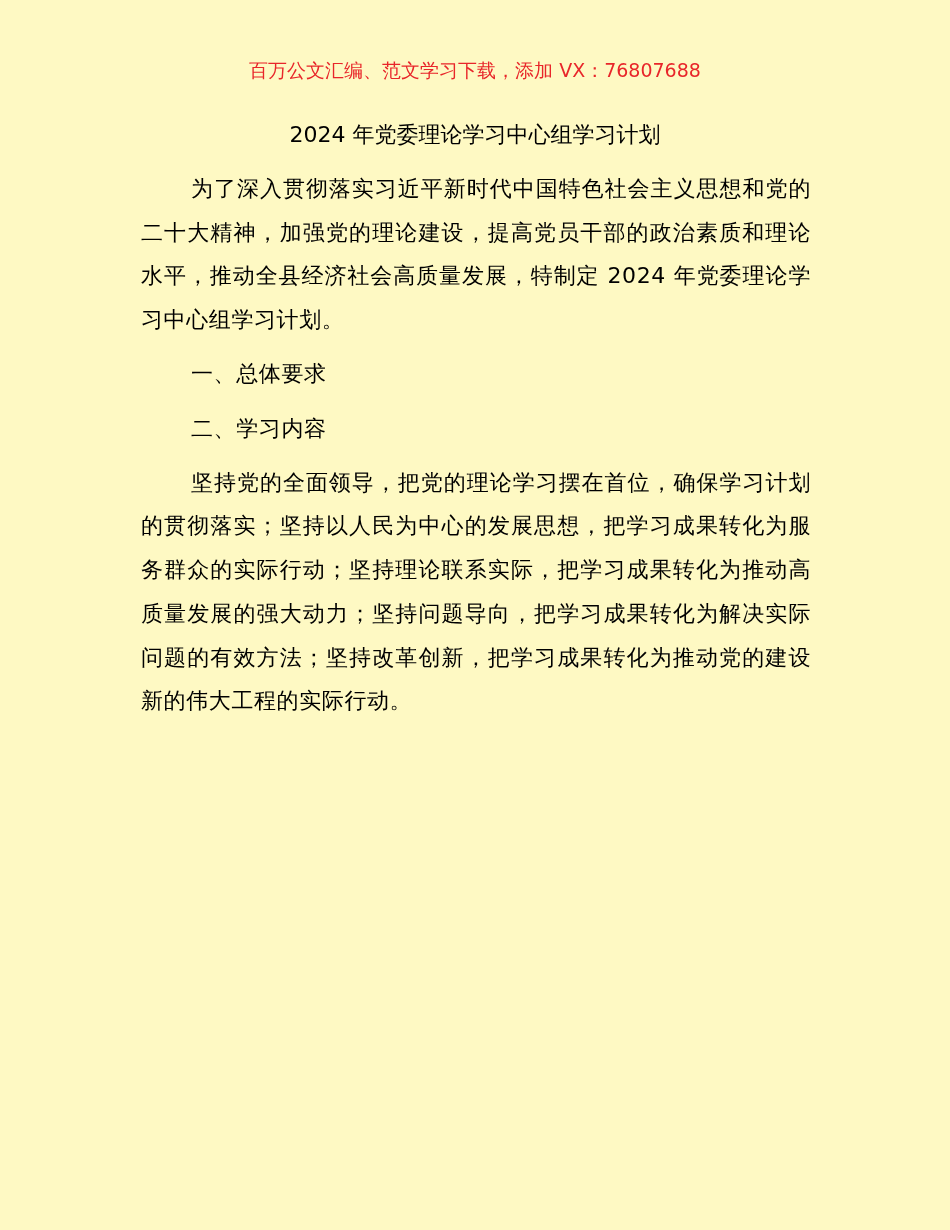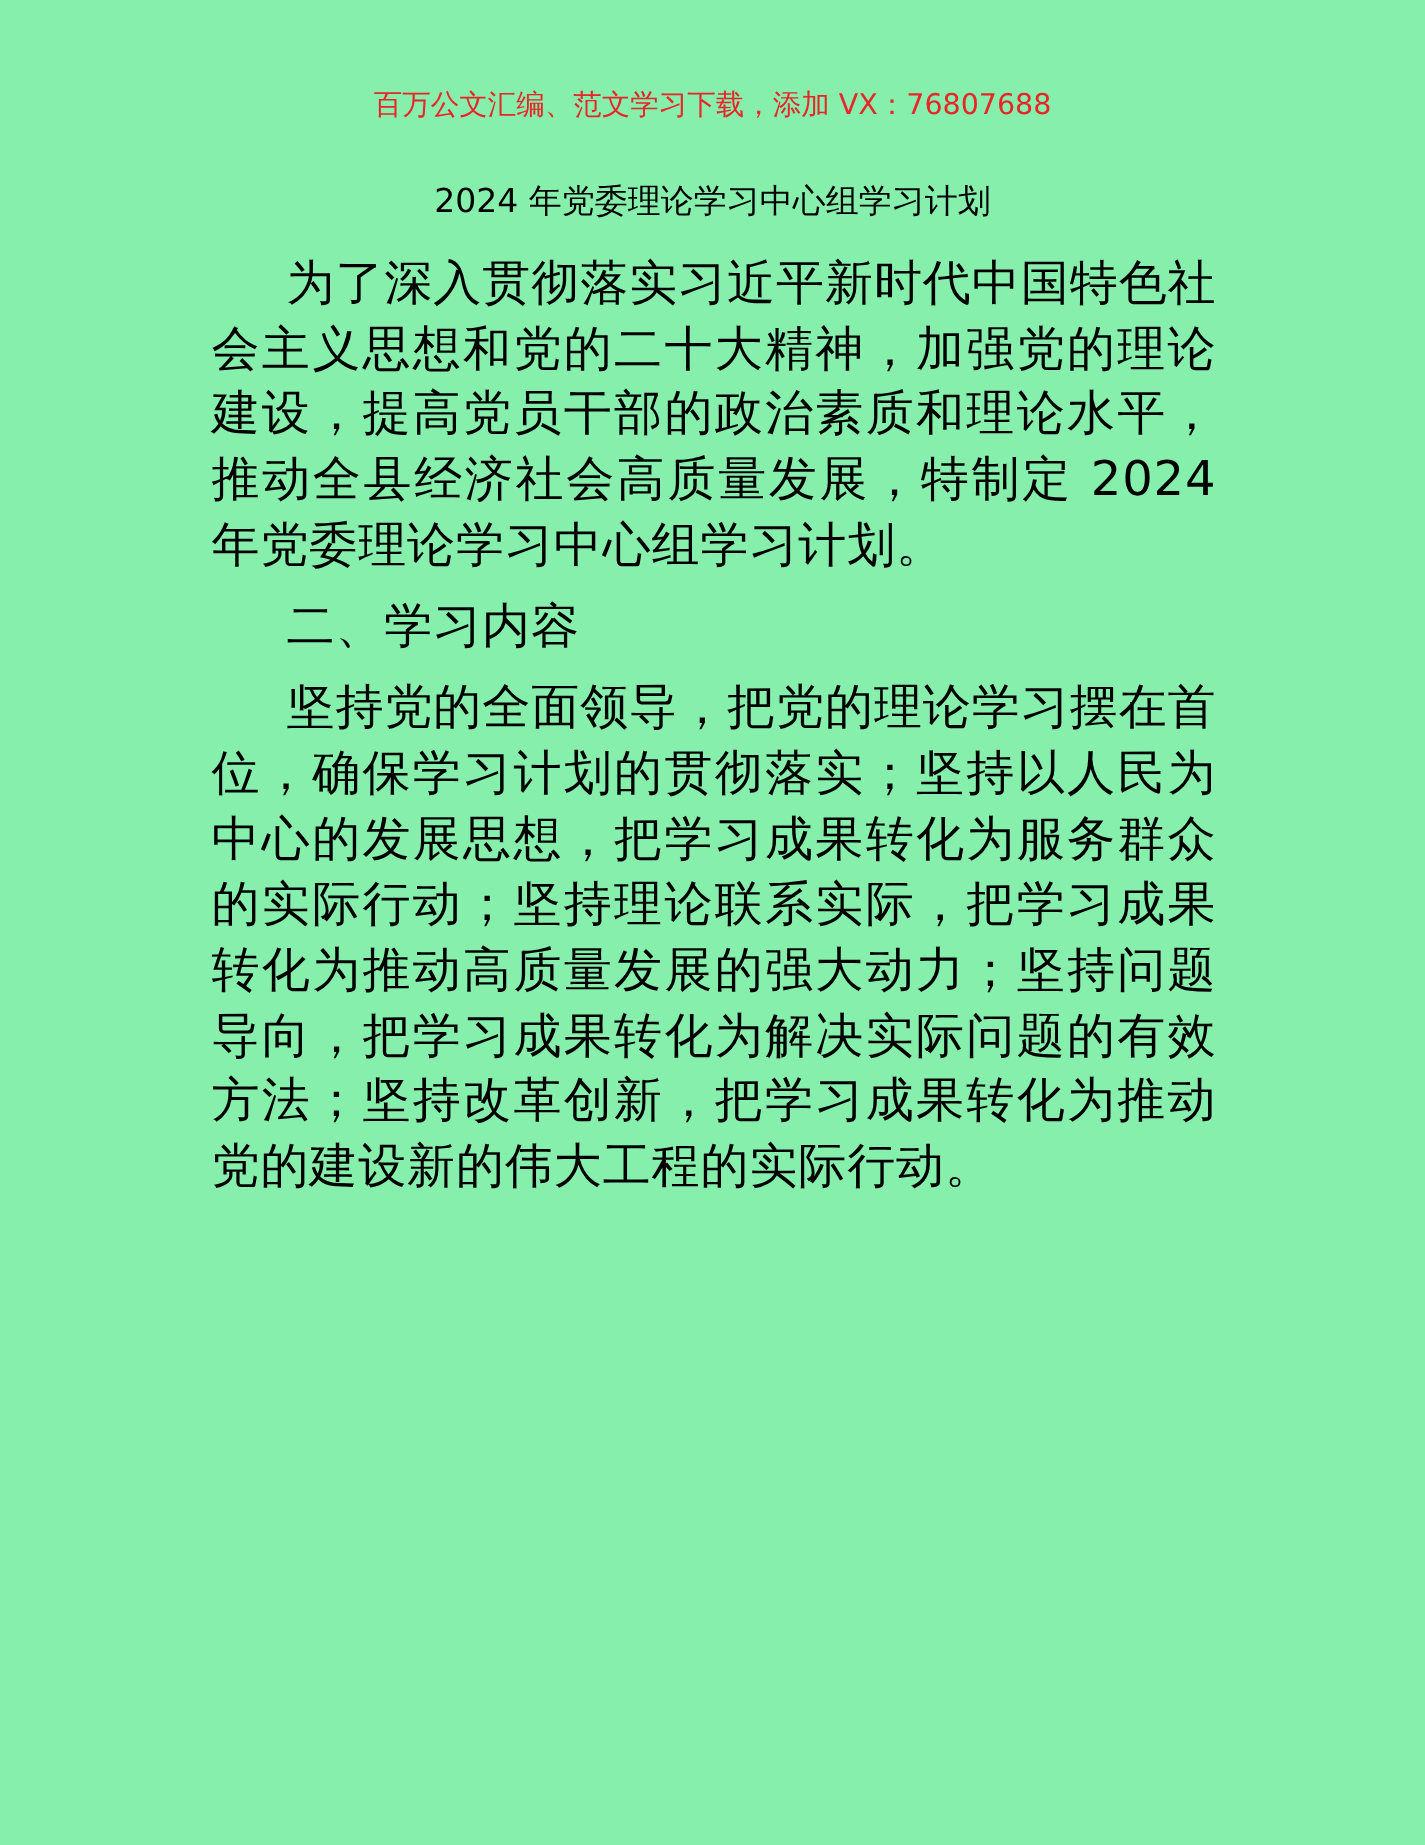--- a/index.html
+++ b/index.html
@@ -1,31 +1,32 @@
 <!DOCTYPE html>
 <html><head>
 <meta charset="utf-8">
 <style>
   html, body { margin: 0; padding: 0; background: #ffffff; }
   body { width: 950px; height: 1230px; position: relative; overflow: hidden;
          font-family: "DejaVu Sans", "Liberation Sans", sans-serif; color: #000; }
-  .page { position: absolute; left: 0; top: 0; width: 950px; height: 1230px; background: #86efac; }
+  .page { position: absolute; left: 0; top: 0; width: 950px; height: 1230px; background: #fef9c3; }
   .watermark { position: absolute; top: 56px; left: 0; width: 950px; text-align: center;
                font-size: 19px; line-height: 28px; color: #e8262a; letter-spacing: 0px; }
   .title { position: absolute; top: 114px; left: 0; width: 950px; text-align: center;
            font-size: 22px; line-height: 42px; color: #000; }
   .body { position: absolute; top: 167px; left: 141px; width: 670px; }
-  .p { margin: 0 0 10.5px 0; font-size: 32px; line-height: 43.7px; text-align: justify;
+  .p { margin: 0 0 10.5px 0; font-size: 22px; line-height: 43.7px; text-align: justify;
        text-indent: 50px; word-break: break-all; letter-spacing: 0.6px; }
   .h { text-indent: 50px; }
 </style>
 </head>
 <body>
 
 <div class="page">
   <div class="watermark">百万公文汇编、范文学习下载，添加 VX：76807688</div>
   <div class="title">2024 年党委理论学习中心组学习计划</div>
   <div class="body">
     <p class="p">为了深入贯彻落实习近平新时代中国特色社会主义思想和党的二十大精神，加强党的理论建设，提高党员干部的政治素质和理论水平，推动全县经济社会高质量发展，特制定 2024 年党委理论学习中心组学习计划。</p>
+    <p class="p h">一、总体要求</p>
     <p class="p h">二、学习内容</p>
     <p class="p">坚持党的全面领导，把党的理论学习摆在首位，确保学习计划的贯彻落实；坚持以人民为中心的发展思想，把学习成果转化为服务群众的实际行动；坚持理论联系实际，把学习成果转化为推动高质量发展的强大动力；坚持问题导向，把学习成果转化为解决实际问题的有效方法；坚持改革创新，把学习成果转化为推动党的建设新的伟大工程的实际行动。</p>
   </div>
 </div>
 
 </body></html>

